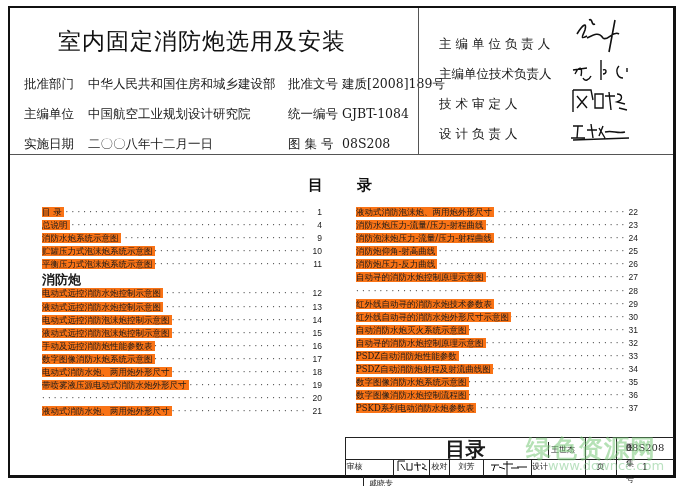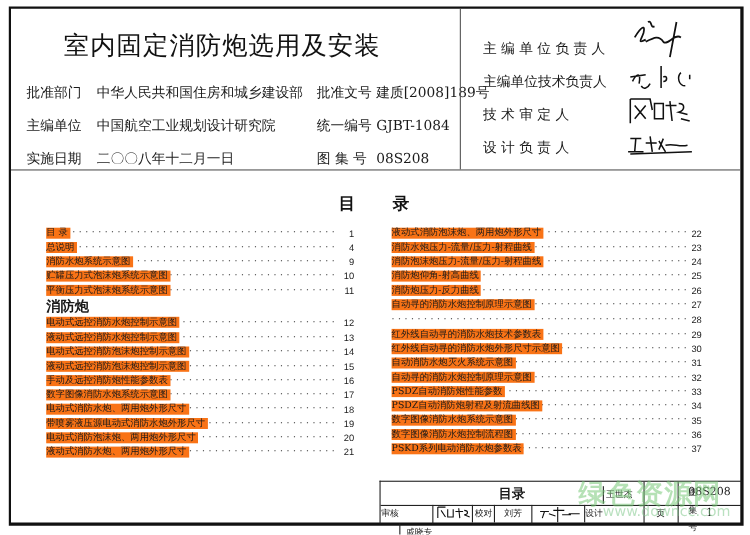--- a/index.html
+++ b/index.html
@@ -19,21 +19,21 @@
   .sig { position: absolute; left: 130px; top: -10px; width: 70px; height: 28px; }
   .toc-title { position: absolute; top: 176px; font-family: "DejaVu Sans", sans-serif; font-size: 15px; font-weight: bold; color: #111; }
   .toc-col { position: absolute; top: 206px; }
   .toc-item { position: relative; height: 13.1px; line-height: 13.1px; font-size: 8.5px; white-space: nowrap; }
   .toc-item .label { background: #f97316; position: relative; z-index: 2; padding-right: 2px; }
   .toc-item .dots { position: absolute; left: 0; right: 14px; top: 0; overflow: hidden; letter-spacing: 3.2px; color: #333; z-index: 1; }
   .toc-item .page { position: absolute; right: 0; top: 0; background: #fff; z-index: 2; padding-left: 2px; font-family: "Liberation Sans Narrow", "Liberation Sans", sans-serif; }
   .toc-section { height: 16px; line-height: 18px; font-family: "DejaVu Sans", sans-serif; font-weight: bold; font-size: 13px; }
   .tb { position: absolute; left: 345px; top: 437px; width: 328px; height: 38px; border-top: 1px solid #222; border-left: 1px solid #222; }
   .tb-title { position: absolute; left: 0; top: 0; width: 239px; height: 21px; text-align: center; line-height: 22px;
-              font-family: "DejaVu Sans", sans-serif; font-size: 12px; font-weight: bold; }
+              font-family: "DejaVu Sans", sans-serif; font-size: 20px; font-weight: bold; }
   .tb-cell { position: absolute; font-size: 8px; line-height: 16px; text-align: center; border-left: 1px solid #222; box-sizing: border-box; }
   .tb-hline { position: absolute; left: 0; top: 21px; width: 328px; border-top: 1px solid #222; }
   .tb-vline { position: absolute; top: 0; height: 38px; border-left: 1px solid #222; }
   .watermark { position: absolute; left: 526px; top: 432px; font-family: "DejaVu Sans", sans-serif; font-size: 25px; font-weight: bold;
                color: rgba(120, 200, 120, 0.55); letter-spacing: 1px; pointer-events: none; z-index: 5; }
   .watermark-url { position: absolute; left: 548px; top: 458px; font-family: "DejaVu Sans", sans-serif; font-size: 13px;
                    color: rgba(130, 200, 140, 0.55); pointer-events: none; z-index: 5; }
 </style>
 </head>
 <body>
@@ -103,21 +103,21 @@
   <div class="toc-item"><span class="dots">················································</span><span class="label">平衡压力式泡沫炮系统示意图</span><span class="page">11</span></div>
   <div class="toc-item toc-section">消防炮</div>
   <div class="toc-item"><span class="dots">················································</span><span class="label">电动式远控消防水炮控制示意图</span><span class="page">12</span></div>
   <div class="toc-item"><span class="dots">················································</span><span class="label">液动式远控消防水炮控制示意图</span><span class="page">13</span></div>
   <div class="toc-item"><span class="dots">················································</span><span class="label">电动式远控消防泡沫炮控制示意图</span><span class="page">14</span></div>
   <div class="toc-item"><span class="dots">················································</span><span class="label">液动式远控消防泡沫炮控制示意图</span><span class="page">15</span></div>
   <div class="toc-item"><span class="dots">················································</span><span class="label">手动及远控消防炮性能参数表</span><span class="page">16</span></div>
   <div class="toc-item"><span class="dots">················································</span><span class="label">数字图像消防水炮系统示意图</span><span class="page">17</span></div>
   <div class="toc-item"><span class="dots">················································</span><span class="label">电动式消防水炮、两用炮外形尺寸</span><span class="page">18</span></div>
   <div class="toc-item"><span class="dots">················································</span><span class="label">带喷雾液压源电动式消防水炮外形尺寸</span><span class="page">19</span></div>
-  <div class="toc-item"><span class="dots">················································</span><span class="label">电动式消防泡沫炮、两用炮外形尺寸</span><span class="page">20</span></div>
+  <div class="toc-item"><span class="dots">················································</span><span class="page">20</span></div>
   <div class="toc-item"><span class="dots">················································</span><span class="label">液动式消防水炮、两用炮外形尺寸</span><span class="page">21</span></div>
 </div>
 
 <div class="toc-col" style="left:356px; width:282px;">
   <div class="toc-item"><span class="dots">················································</span><span class="label">液动式消防泡沫炮、两用炮外形尺寸</span><span class="page">22</span></div>
   <div class="toc-item"><span class="dots">················································</span><span class="label">消防水炮压力-流量/压力-射程曲线</span><span class="page">23</span></div>
   <div class="toc-item"><span class="dots">················································</span><span class="label">消防泡沫炮压力-流量/压力-射程曲线</span><span class="page">24</span></div>
   <div class="toc-item"><span class="dots">················································</span><span class="label">消防炮仰角-射高曲线</span><span class="page">25</span></div>
   <div class="toc-item"><span class="dots">················································</span><span class="label">消防炮压力-反力曲线</span><span class="page">26</span></div>
   <div class="toc-item"><span class="dots">················································</span><span class="label">自动寻的消防水炮控制原理示意图</span><span class="page">27</span></div>

